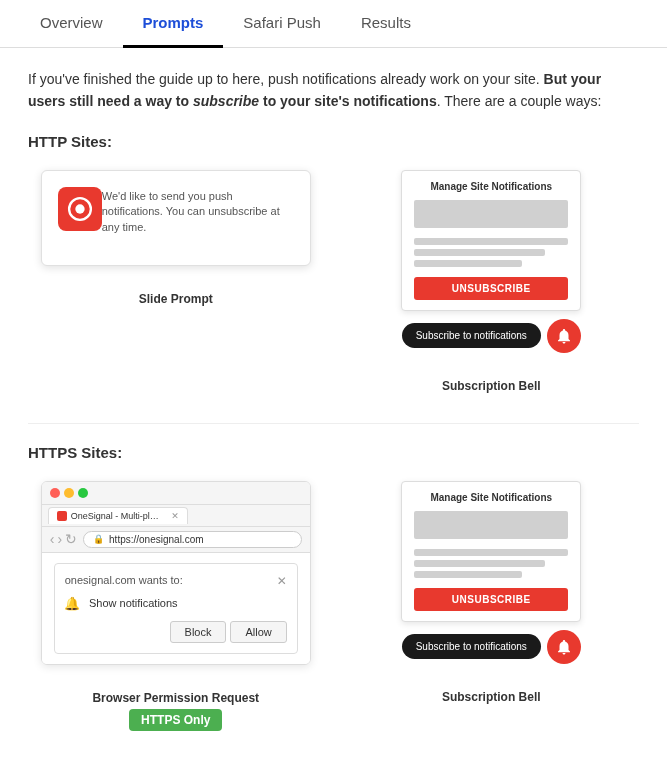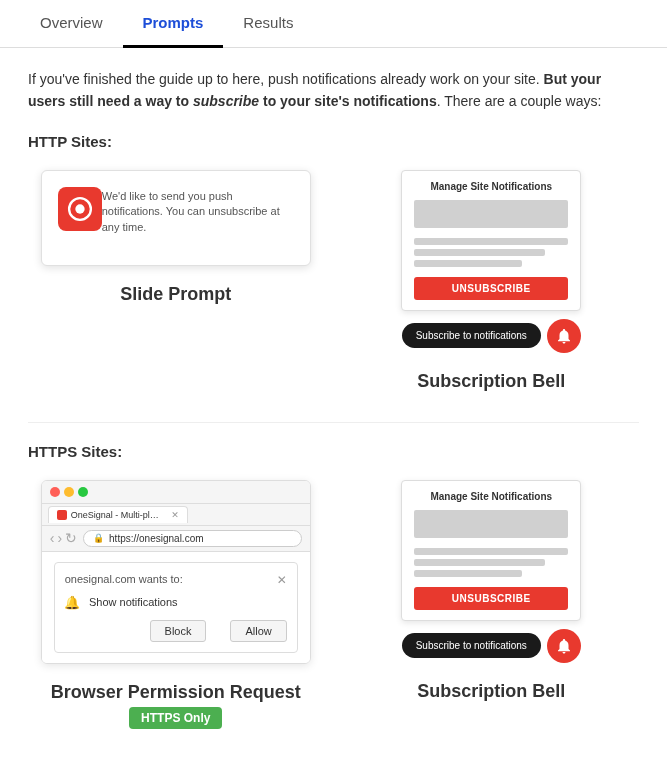--- a/index.html
+++ b/index.html
@@ -131,23 +131,23 @@
       font-weight: 700;
       padding: 6px 14px;
       border: none;
       border-radius: 3px;
       text-transform: uppercase;
       letter-spacing: 0.5px;
       cursor: pointer;
     }
 
     .card-label {
-      font-size: 18px;
-      font-weight: 700;
-      margin-top: 4px;
+      font-size: 12px;
+      font-weight: 700;
+      margin-top: 12px;
       text-align: left;
     }
 
     
     .sub-bell-box {
       width: 200px;
       margin-bottom: 14px;
       display: flex;
       flex-direction: column;
       align-items: center;
@@ -363,21 +363,21 @@
     .bell-icon-small {
       font-size: 13px;
     }
     .permission-action {
       font-size: 11px;
       color: #333;
     }
     .permission-btns {
       display: flex;
       justify-content: flex-end;
-      gap: 24px;
+      gap: 4px;
     }
     .btn-block {
       background: #f5f5f5;
       border: 1px solid #ccc;
       border-radius: 3px;
       font-size: 11px;
       color: #333;
       padding: 4px 14px;
       cursor: pointer;
     }
@@ -407,20 +407,21 @@
       border-top: 1px solid #eee;
       margin: 10px 0 20px;
     }
   </style>
 </head>
 <body>
 
 <nav class="nav-tabs">
   <div class="nav-tab">Overview</div>
   <div class="nav-tab active">Prompts</div>
+  <div class="nav-tab">Safari Push</div>
   <div class="nav-tab">Results</div>
 </nav>
 
 <div class="content">
 
   <p class="intro-text">
     <span>If you've finished the guide up to here, push notifications already work on your site. </span><strong><span>But your users still need a way to </span><em>subscribe</em><span> to your site's notifications</span></strong><span>. There are a couple ways:</span>
   </p>
 
   <div class="section-title">HTTP Sites:</div>

